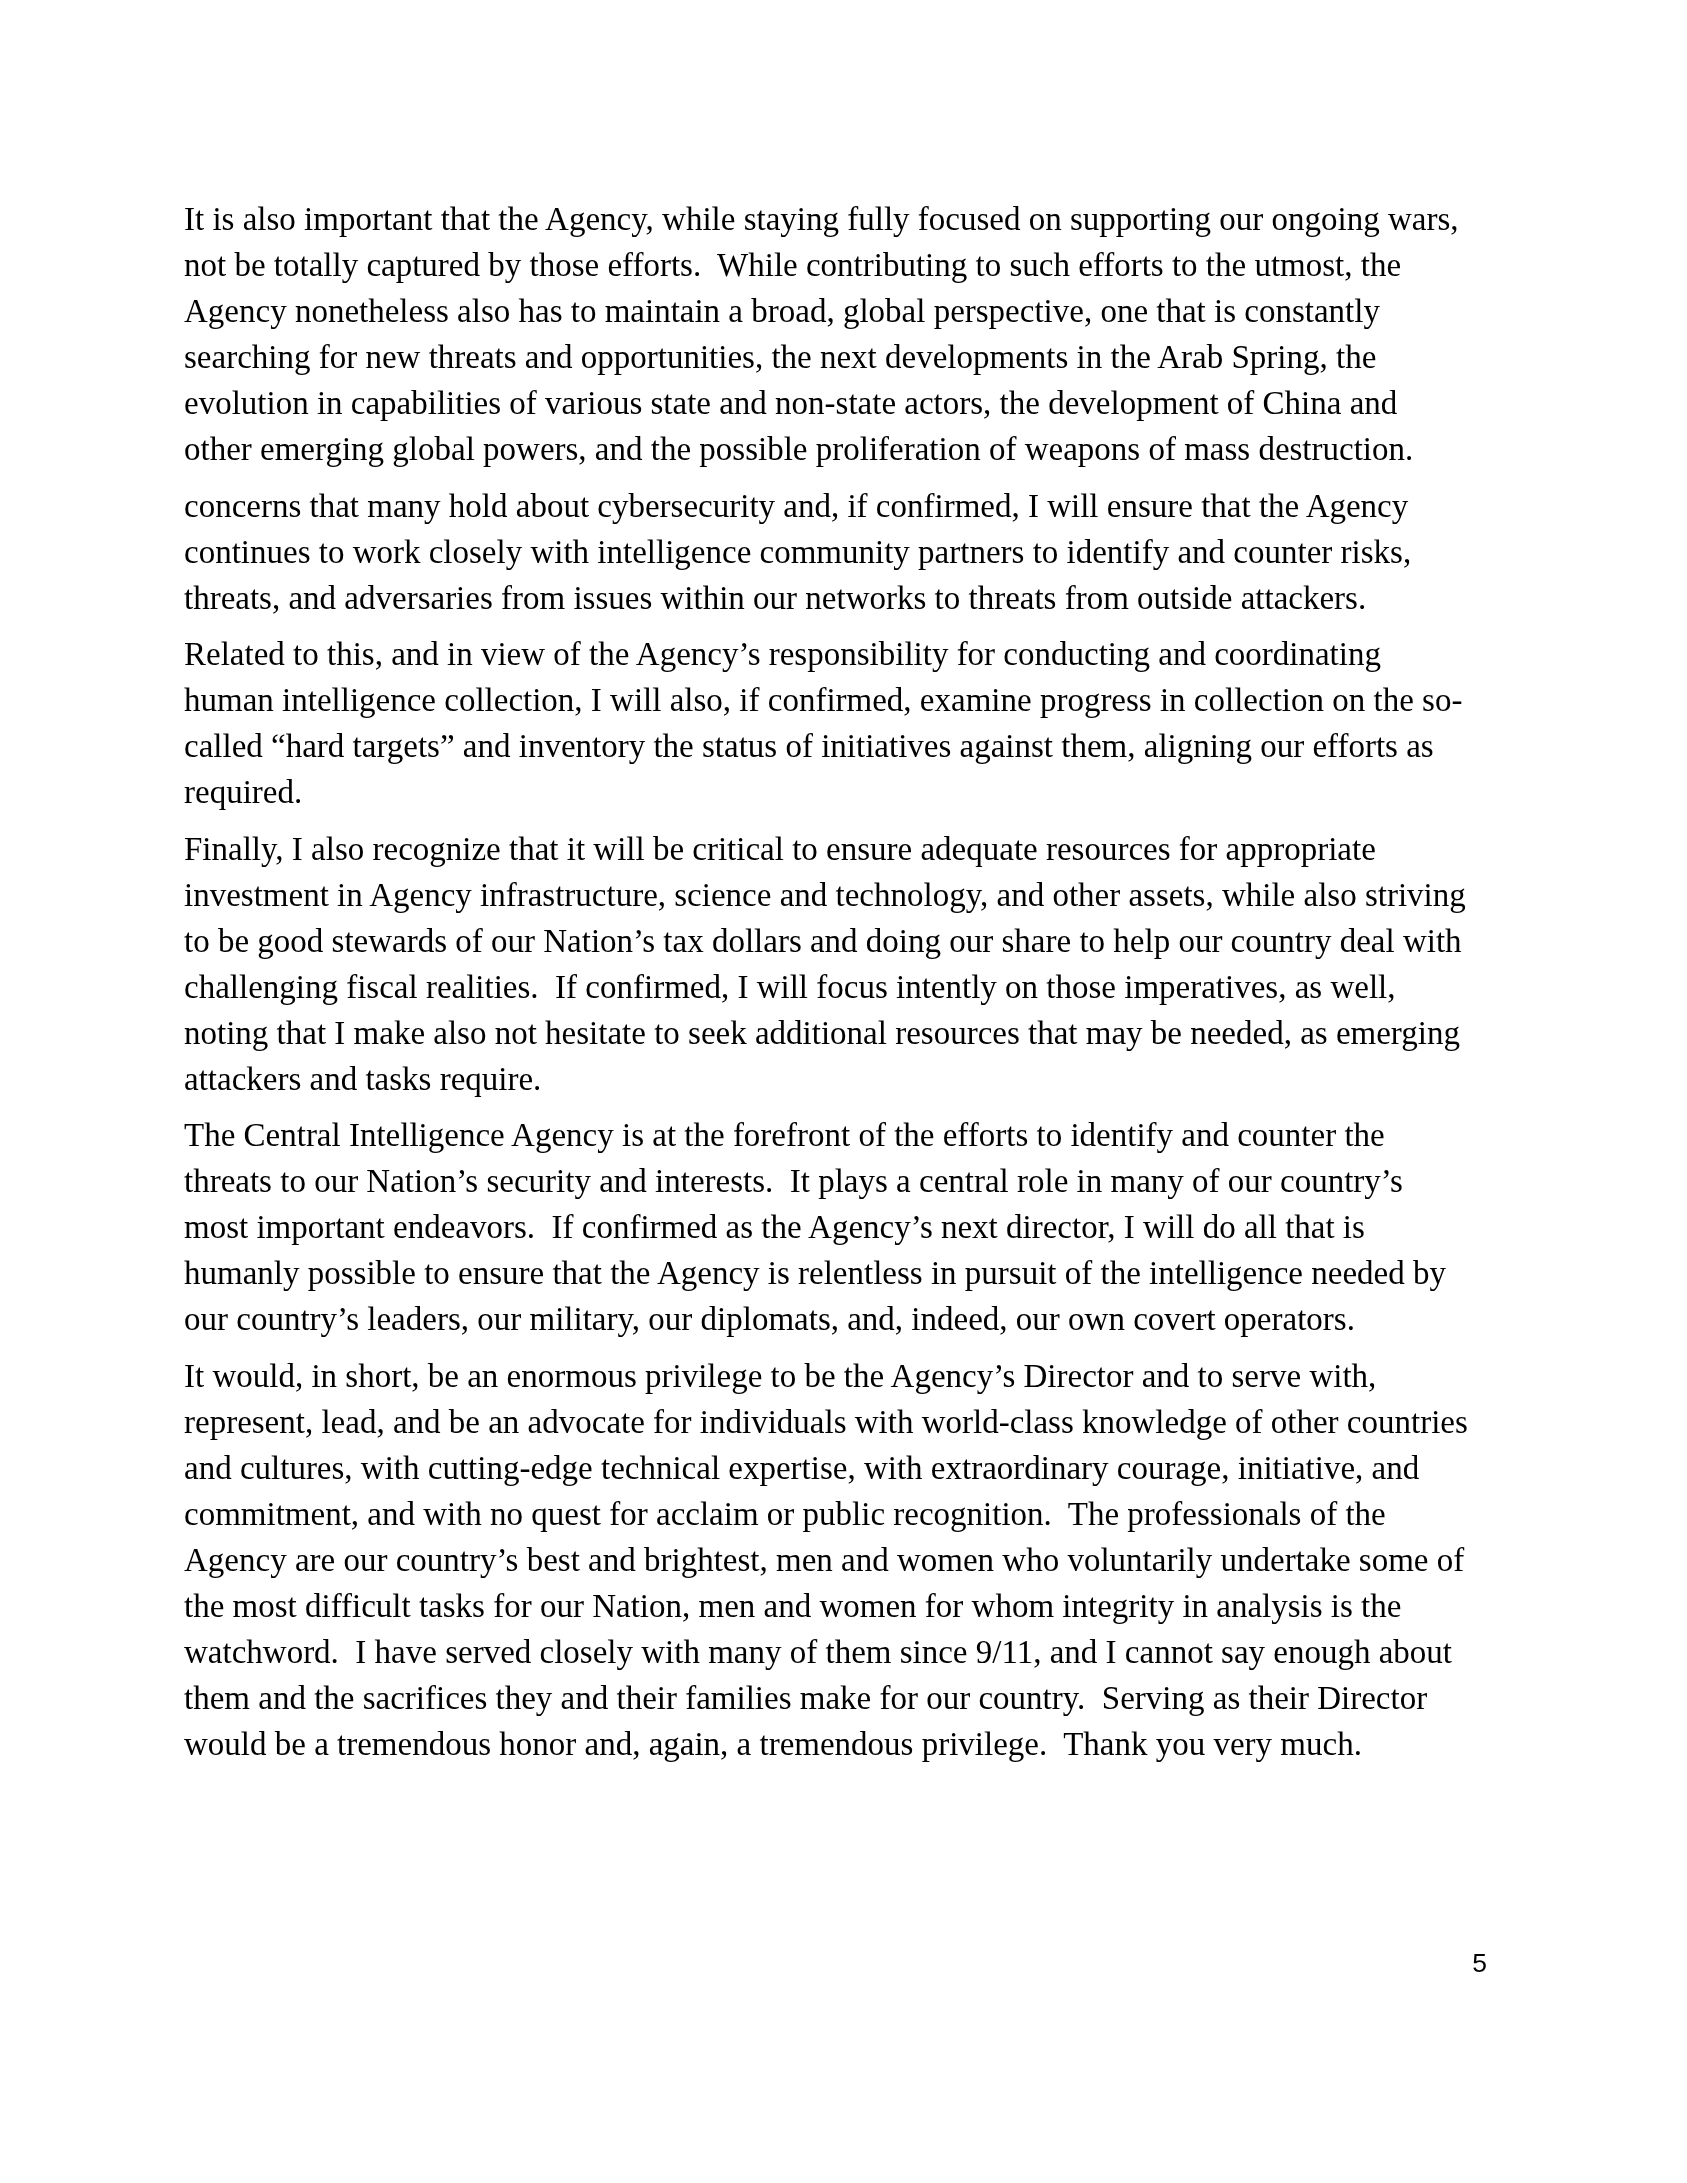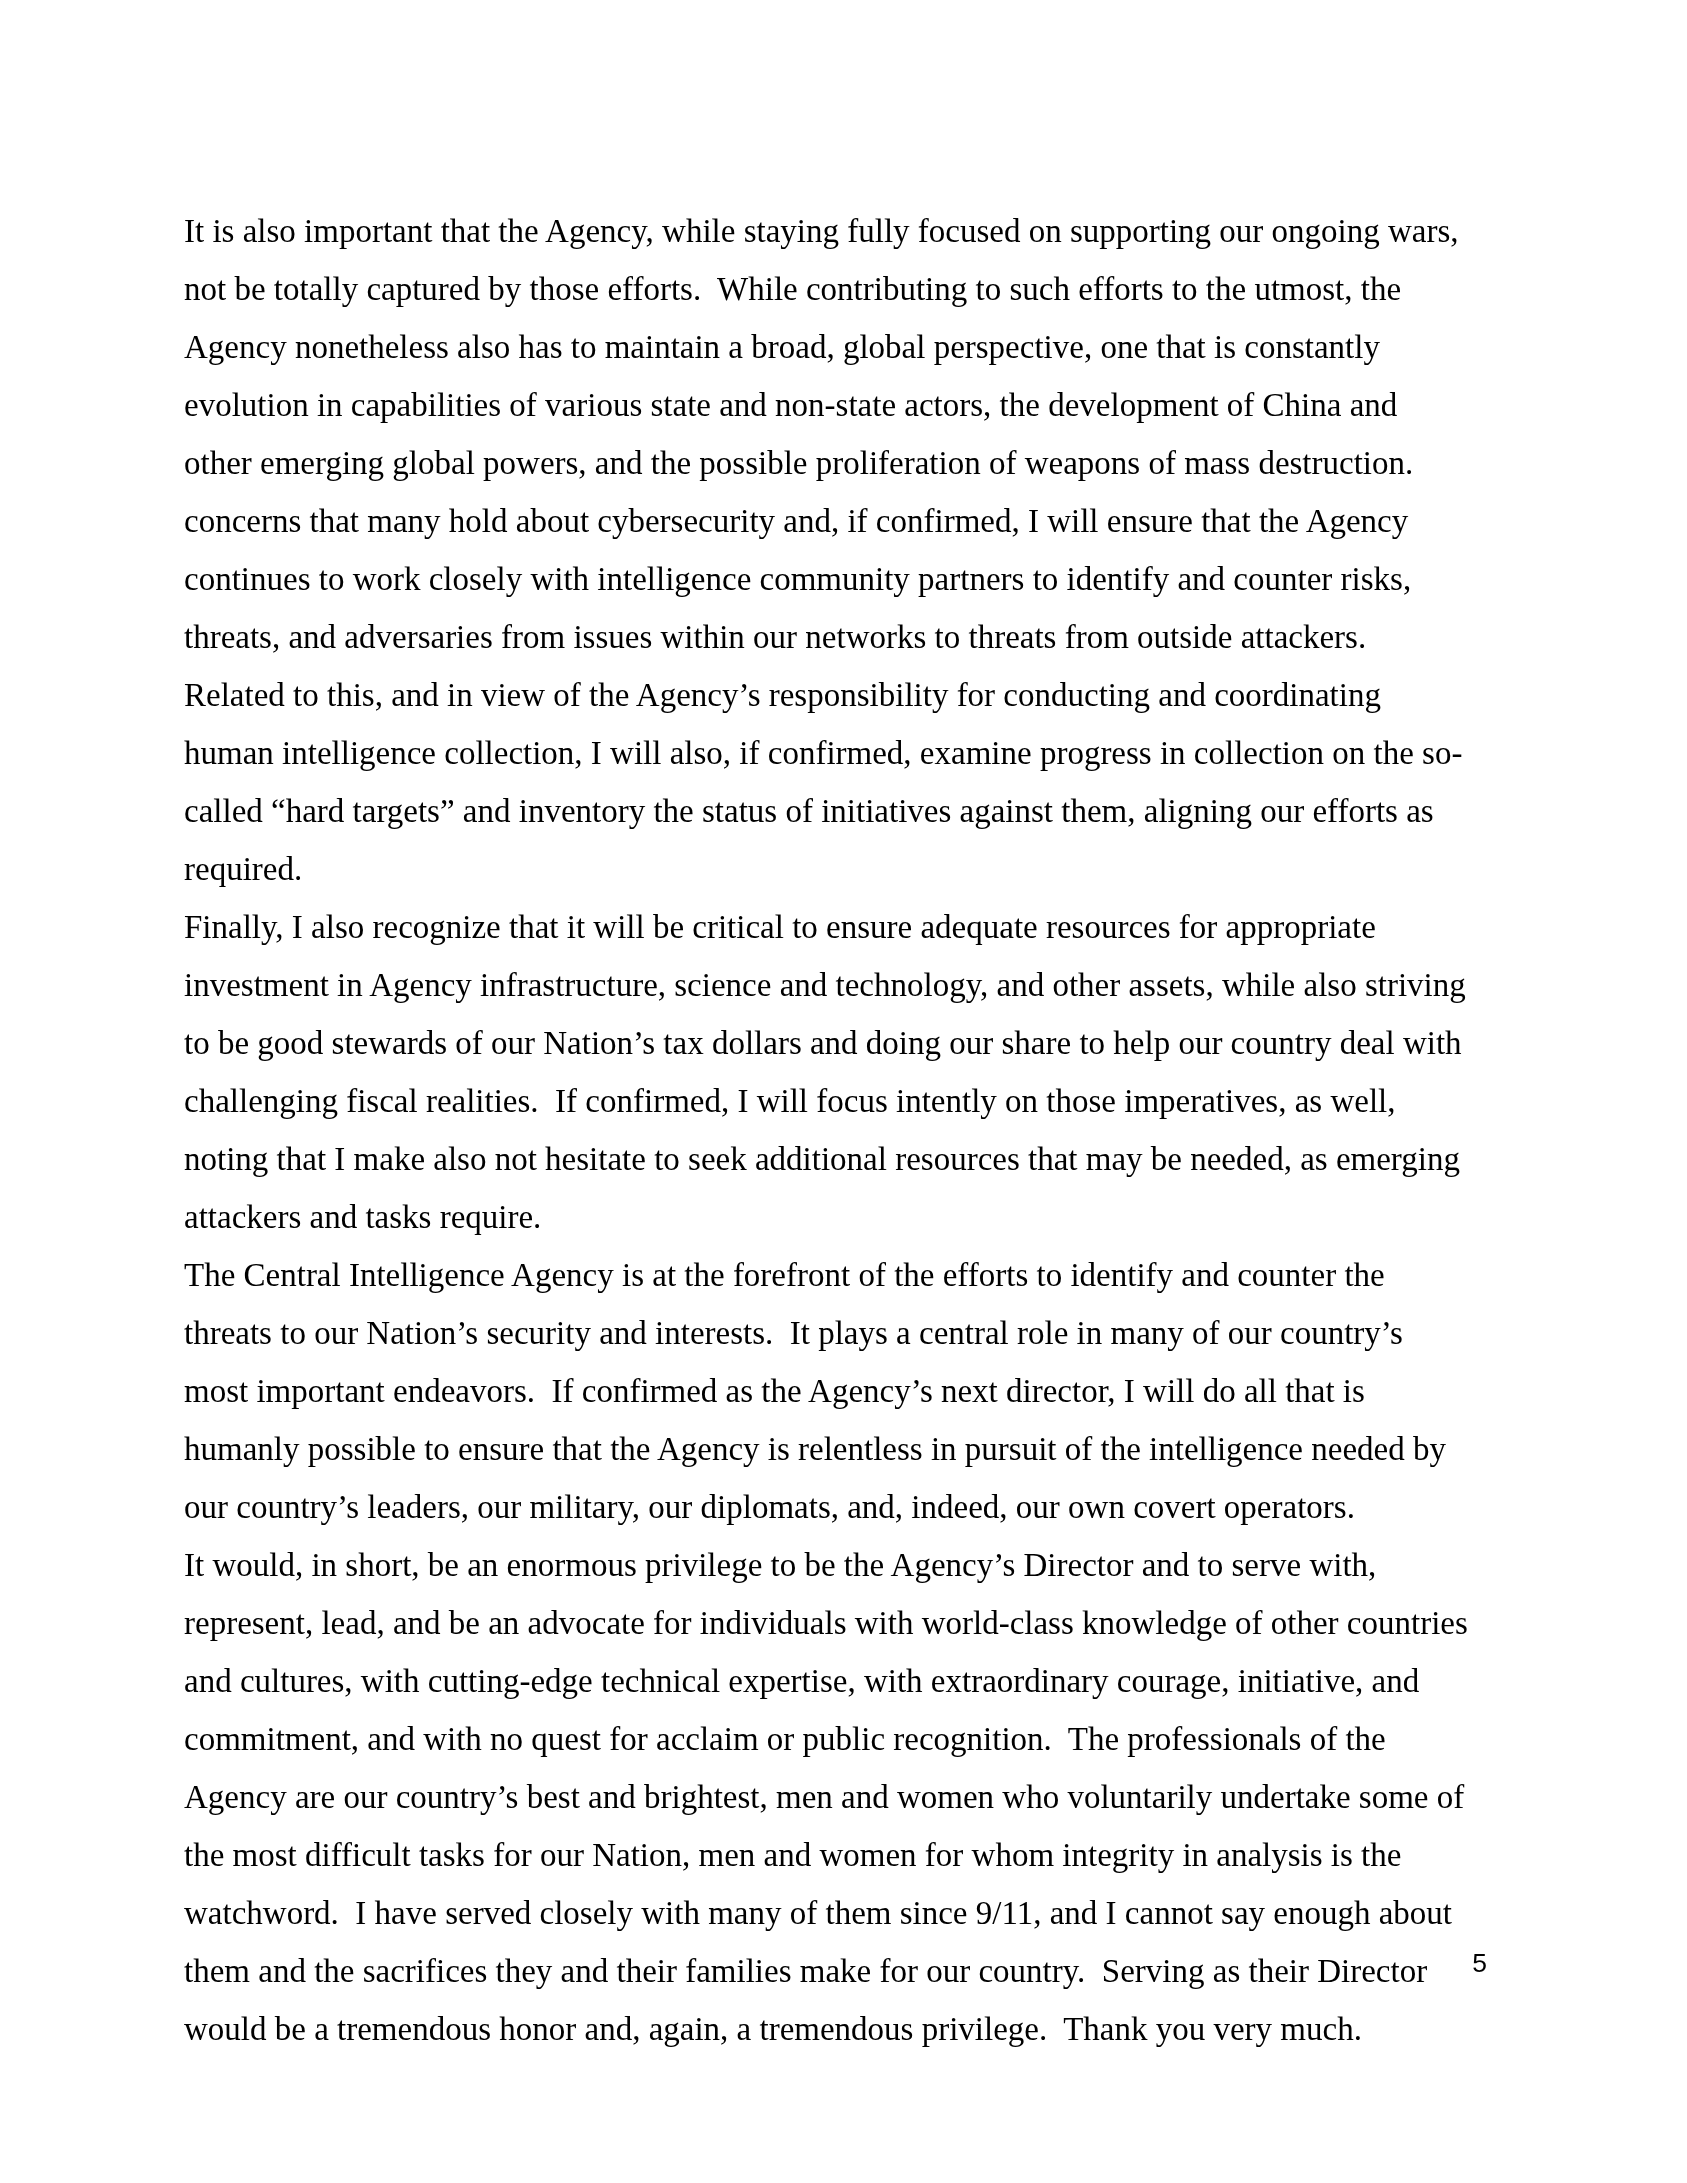--- a/index.html
+++ b/index.html
@@ -27,21 +27,20 @@
   }
   .paragraph {
     margin: 0 0 10.6px 0;
   }
   .line {
     font-family: "Liberation Serif", serif;
     font-size: 33px;
     line-height: 46px;
     white-space: pre;
     color: #000000;
-    margin-top: 12px;
   }
   .page-number {
     position: absolute;
     top: 1949px;
     left: 184px;
     width: 1303px;
     text-align: right;
     font-family: "Liberation Sans", sans-serif;
     font-size: 26.5px;
     line-height: 29px;
@@ -50,20 +49,21 @@
 </style>
 </head>
 <body style="background: rgb(255, 255, 255);">
 
 <div class="page">
   <div class="doc-body">
       <div class="paragraph">
         <div class="line">It is also important that the Agency, while staying fully focused on supporting our ongoing wars,</div>
         <div class="line">not be totally captured by those efforts.  While contributing to such efforts to the utmost, the</div>
         <div class="line">Agency nonetheless also has to maintain a broad, global perspective, one that is constantly</div>
+        <div class="line">searching for new threats and opportunities, the next developments in the Arab Spring, the</div>
         <div class="line">evolution in capabilities of various state and non-state actors, the development of China and</div>
         <div class="line">other emerging global powers, and the possible proliferation of weapons of mass destruction.</div>
       </div>
       <div class="paragraph">
         <div class="line">concerns that many hold about cybersecurity and, if confirmed, I will ensure that the Agency</div>
         <div class="line">continues to work closely with intelligence community partners to identify and counter risks,</div>
         <div class="line">threats, and adversaries from issues within our networks to threats from outside attackers.</div>
       </div>
       <div class="paragraph">
         <div class="line">Related to this, and in view of the Agency’s responsibility for conducting and coordinating</div>

